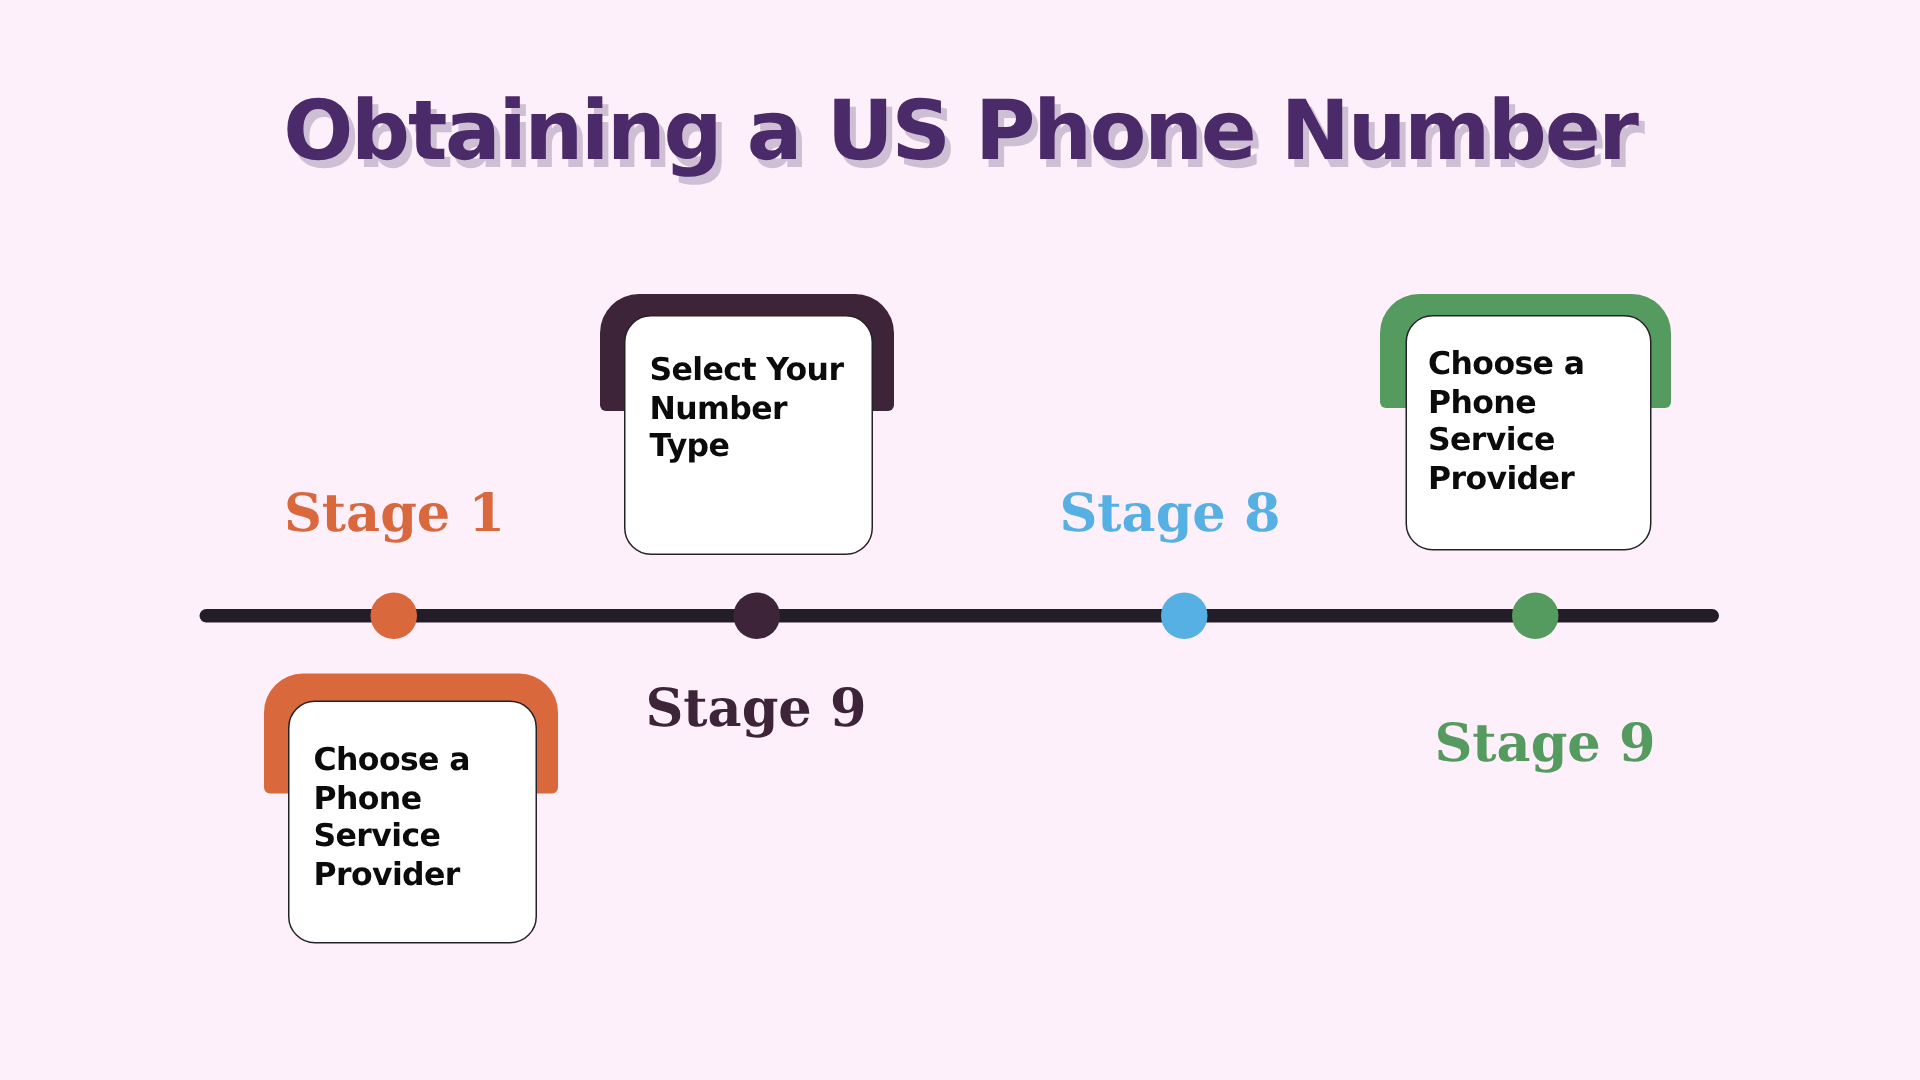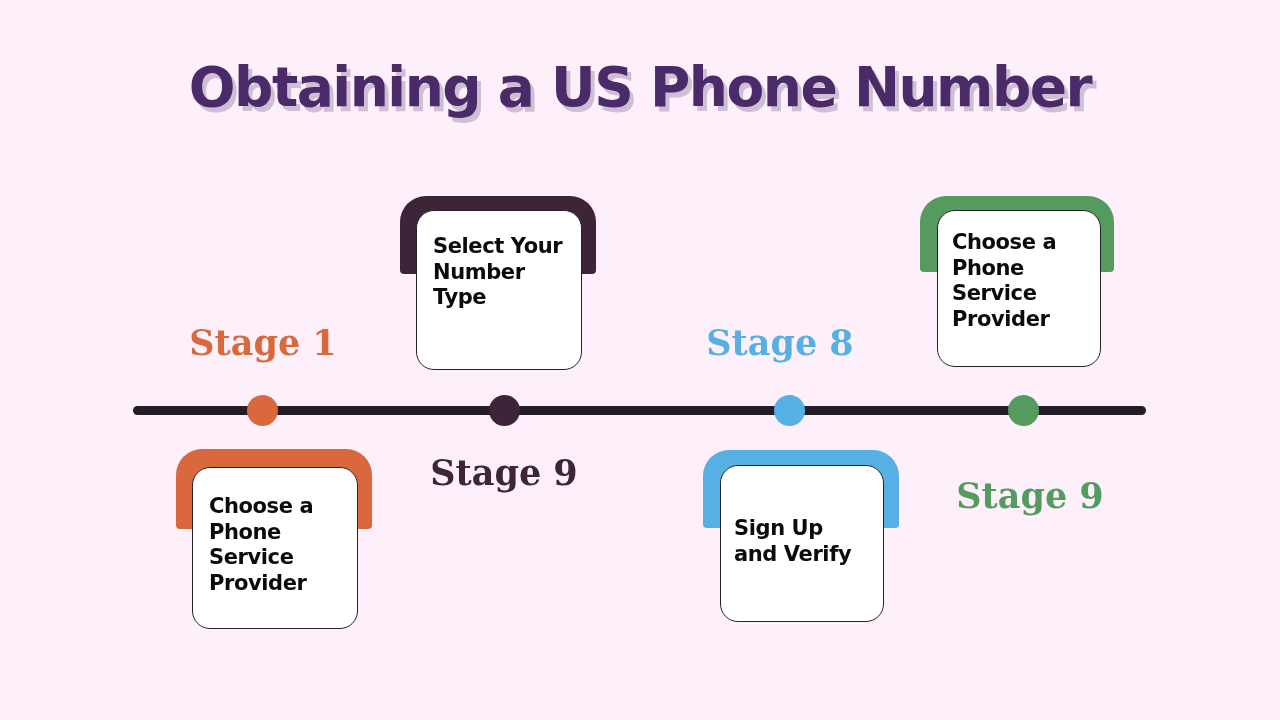--- a/index.html
+++ b/index.html
@@ -120,26 +120,20 @@
     <div class="card-backing" style="left:0px; top:0px; width:196px; height:78px; background:#3e2438;"></div>
     <div class="card-front" style="left:16px; top:14px; width:166px; height:160px;">
       <div class="card-text" style="top:23px; padding:0 16px; font-size:21px; text-align:left;">Select Your Number Type</div>
     </div>
   </div>
 
   <div class="stage-label" style="left:404px; top:452px; width:200px; color:#3e2438;">Stage 9</div>
 
   <div class="stage-label" style="left:680px; top:322px; width:200px; color:#56b0e3;">Stage 8</div>
 
-  <div class="stage-card" style="left:703px; top:450px; width:200px; height:172px;">
-    <div class="card-backing" style="left:0px; top:0px; width:196px; height:78px; background:#56b0e3;"></div>
-    <div class="card-front" style="left:17px; top:15px; width:164px; height:157px;">
-      <div class="card-text" style="top:50px; padding:0 13px; font-size:21px; text-align:left;">Sign Up and Verify</div>
-    </div>
-  </div>
 
   <div class="stage-card" style="left:920px; top:196px; width:200px; height:172px;">
     <div class="card-backing" style="left:0px; top:0px; width:194px; height:76px; background:#559a5f;"></div>
     <div class="card-front" style="left:17px; top:14px; width:164px; height:157px;">
       <div class="card-text" style="top:19px; padding:0 14px; font-size:21px; text-align:left;">Choose a Phone Service Provider</div>
     </div>
   </div>
 
   <div class="stage-label" style="left:930px; top:475px; width:200px; color:#559a5f;">Stage 9</div>
 

